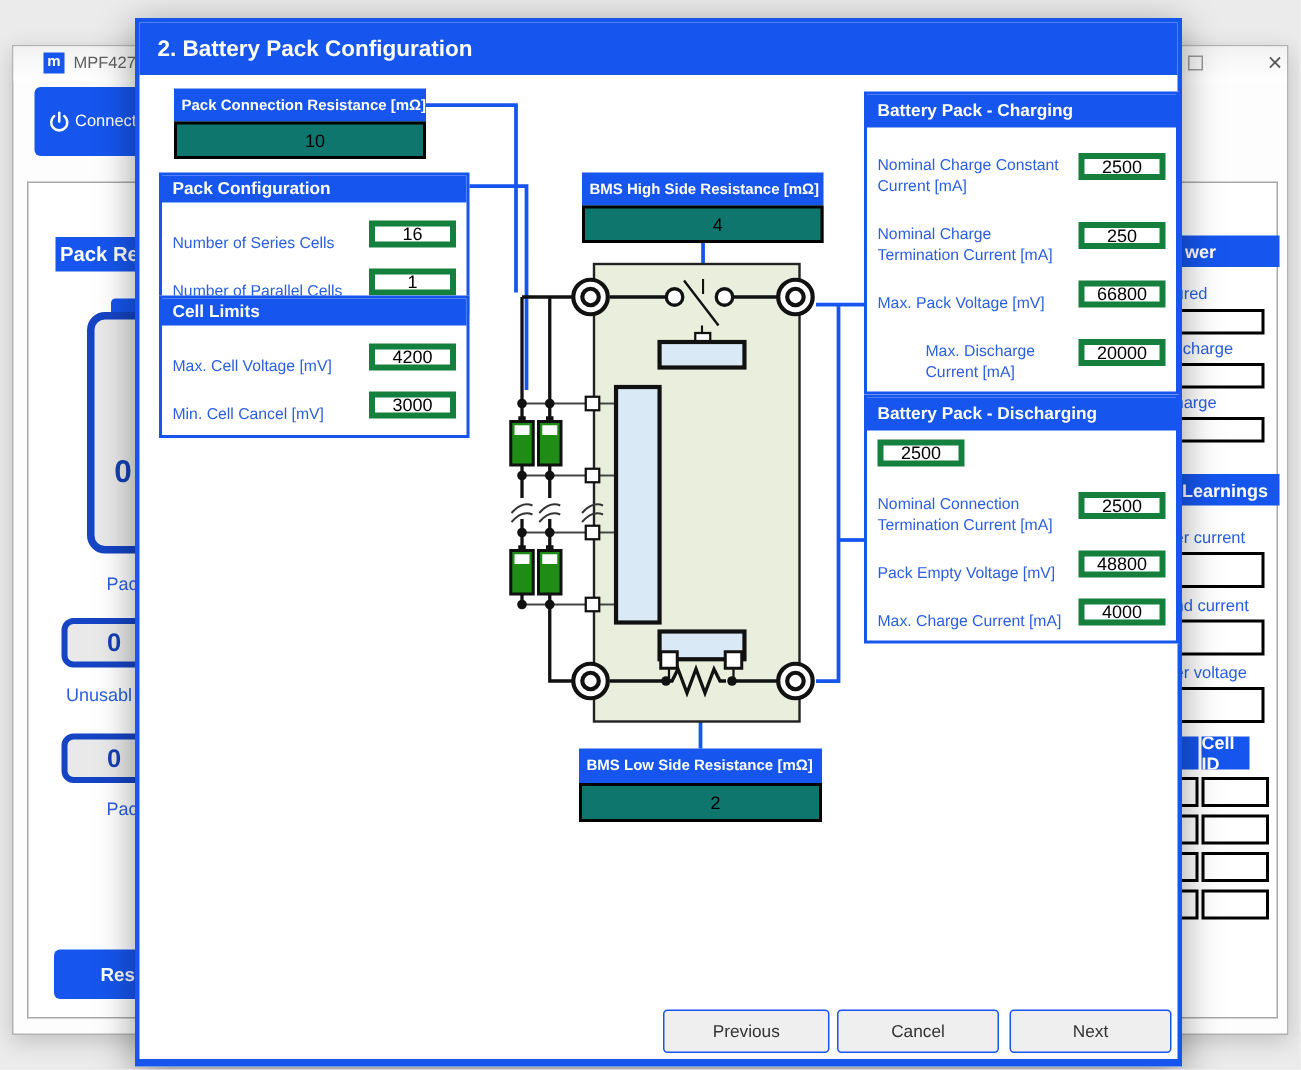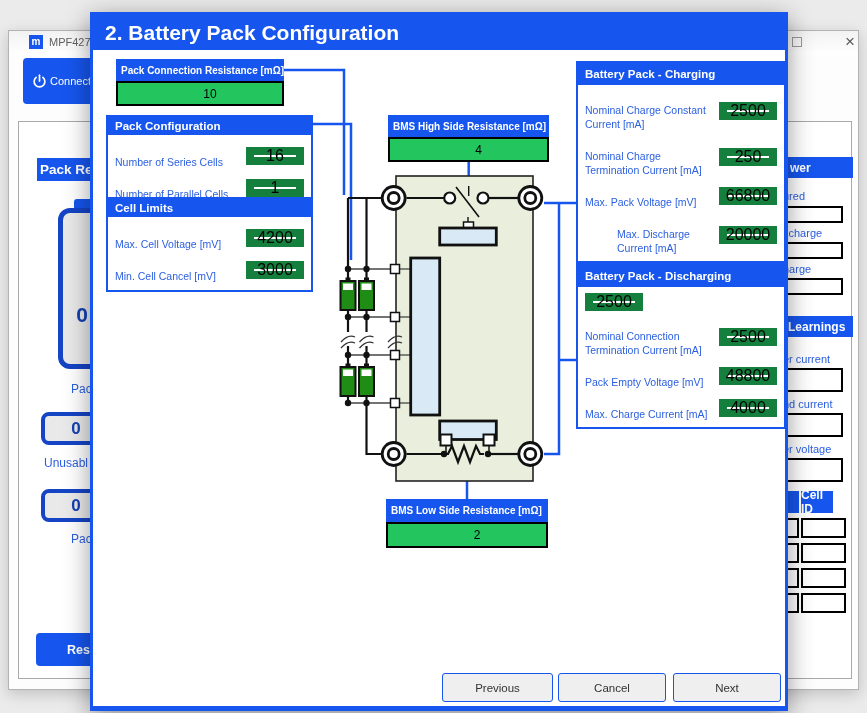--- a/index.html
+++ b/index.html
@@ -42,34 +42,34 @@
     border-radius:4px; color:#fff; font-weight:bold; font-size:12.5px; display:flex;
     align-items:center; justify-content:flex-end; padding-right:2px; }
 
   .sm-box { position:absolute; background:#fff; border:2px solid #000; }
   .cell-hdr { font-size:12px; justify-content:center; }
 
   
   .dialog { position:absolute; left:90px; top:12px; width:698px; height:699px; background:#fff;
     border:3px solid #1656ee; border-bottom-width:5px; box-shadow:0 6px 24px rgba(0,0,0,.4); }
   .dlg-titlebar { position:absolute; left:0; top:0; width:100%; height:35px; background:#1656ee;
-    color:#fff; font-size:21px; font-weight:bold; display:flex; align-items:center;
+    color:#fff; font-size:15px; font-weight:bold; display:flex; align-items:center;
     padding-left:12px; z-index:2; }
   .dlg svg { position:absolute; left:0; top:0; z-index:0; }
   .hdr { position:absolute; background:#1656ee; color:#fff; font-weight:bold; display:flex;
     align-items:center; padding:0 5px; z-index:1; overflow:hidden; white-space:nowrap; }
-  .vbox { position:absolute; background:#22c55e; border:2px solid #000; display:flex;
+  .vbox { position:absolute; background:#0f766e; border:2px solid #000; display:flex;
     align-items:center; justify-content:center; font-size:12px; color:#000; z-index:1;padding-left:20px; }
   .panel { position:absolute; border:2px solid #1656ee; background:#fff; z-index:1; }
   .panel .phdr { background:#1656ee; color:#fff; font-weight:bold; font-size:11.5px;
     display:flex; align-items:center; padding:0 7px; white-space:nowrap; overflow:hidden; }
   .prow { display:flex; justify-content:space-between; align-items:center; padding:3px 7px; }
   .plabel { color:#2b5fe0; font-size:10.5px; line-height:14px; width:128px;margin-top:12px; }
-  .pbox { background:#fff; border:8px solid #15803d; width:58px; height:18px; flex:none;
-    display:flex; align-items:center; justify-content:center; font-size:16px; }
+  .pbox { background:#fff; border:4px solid #15803d; width:58px; height:18px; flex:none;
+    display:flex; align-items:center; justify-content:center; font-size:12px; }
   .lrow .plabel { width:132px; white-space:nowrap; }
   .dbtn { position:absolute; height:29px; background:#efefef; border:1px solid #1656ee;
     border-radius:3px; color:#333; font-size:11.5px; display:flex; align-items:center;
     justify-content:center; }
   .pwr { width:17px; height:17px; }
 </style>
 </head>
 <body>
 
 <div class="screen">

